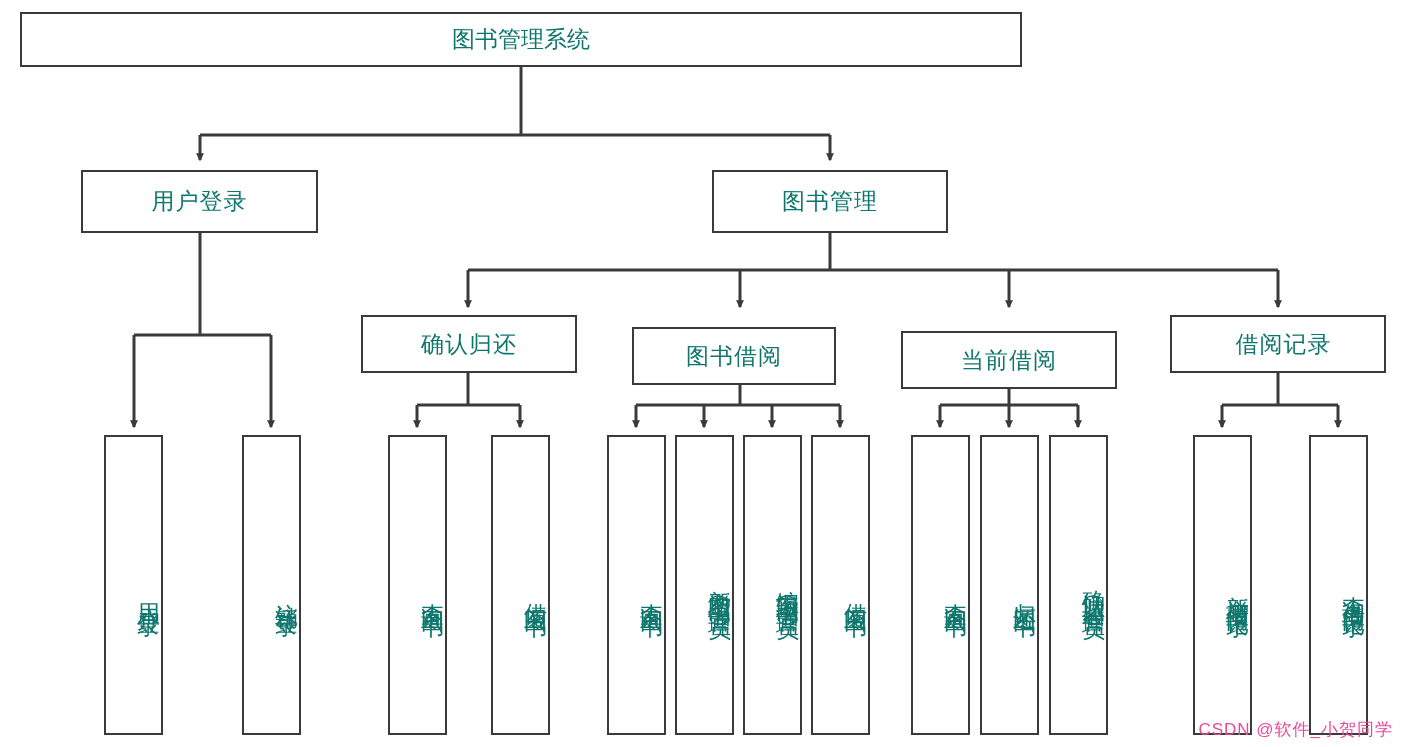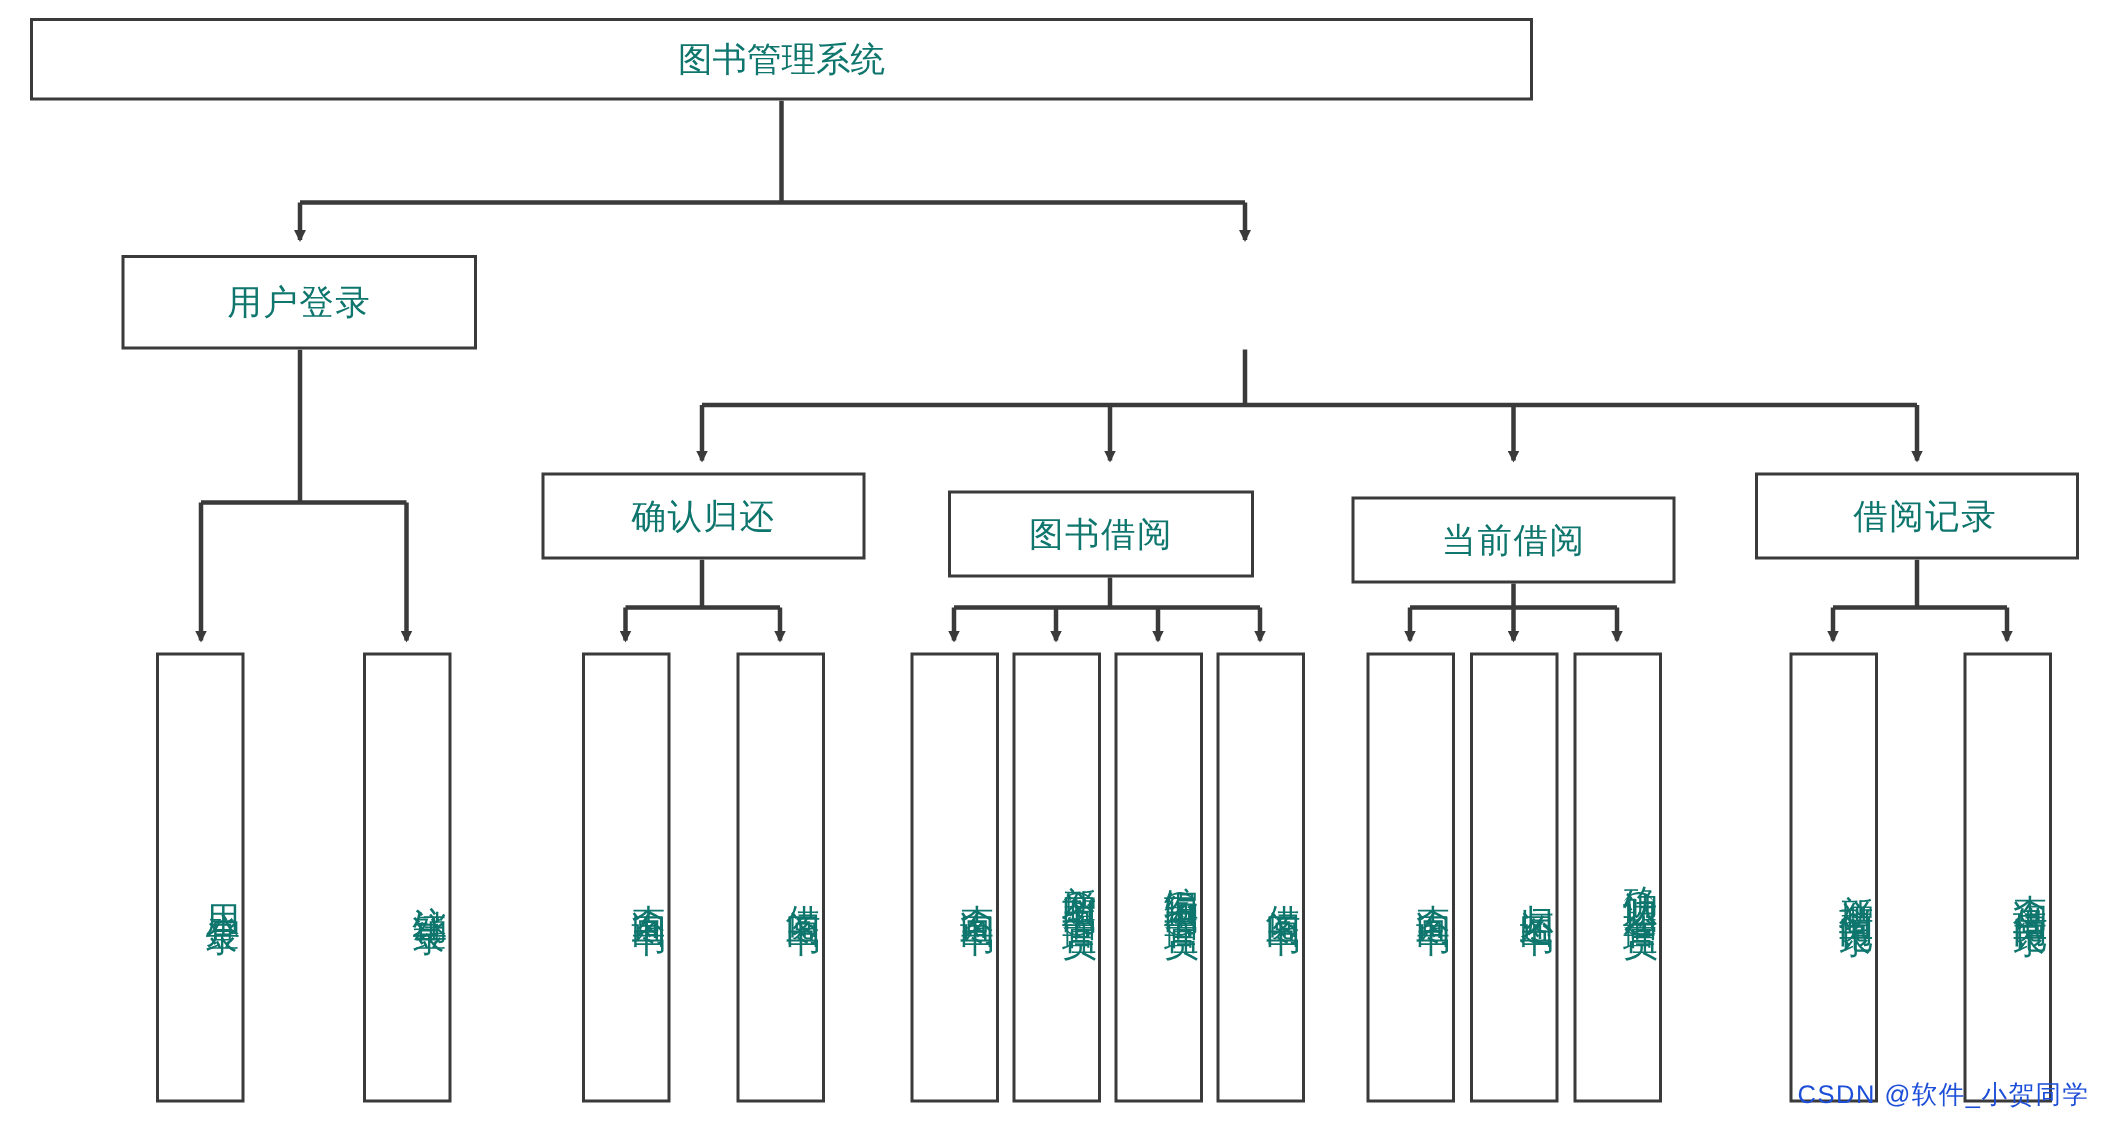--- a/index.html
+++ b/index.html
@@ -41,21 +41,21 @@
     writing-mode:vertical-rl;
     text-orientation:upright;
     line-height:1.05;
     white-space:nowrap;
   }
   .watermark{
     position:absolute;
     right:12px;
     bottom:6px;
     font-size:17px;
-    color:#1d4ed8;
+    color:#ec4899;
     letter-spacing:1px;
     z-index:5;
     white-space:nowrap;
   }
 </style>
 </head>
 <body>
 
 <div id="canvas">
 
@@ -109,20 +109,23 @@
     </g>
   </svg>
 
   <div class="node root" style="left:20px;top:12px;width:1002px;height:55px;">
     <span>图书管理系统</span>
   </div>
 
   <div class="node h" style="left:81px;top:170px;width:237px;height:63px;">
     <span>用户登录</span>
   </div>
+  <div class="node h" style="left:712px;top:170px;width:236px;height:63px;">
+    <span>图书管理</span>
+  </div>
 
   <div class="node h" style="left:361px;top:315px;width:216px;height:58px;">
     <span>确认归还</span>
   </div>
   <div class="node h" style="left:632px;top:327px;width:204px;height:58px;">
     <span>图书借阅</span>
   </div>
   <div class="node h" style="left:901px;top:331px;width:216px;height:58px;">
     <span>当前借阅</span>
   </div>

